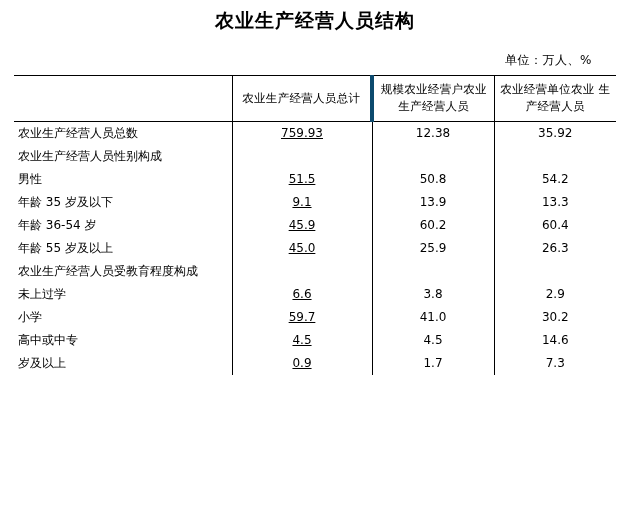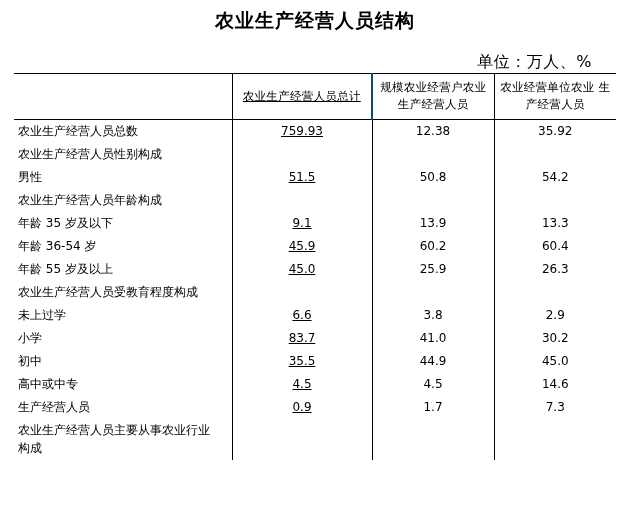--- a/index.html
+++ b/index.html
@@ -26,23 +26,24 @@
     text-align: center;
     font-size: 19px;
     font-weight: bold;
     letter-spacing: 1px;
     margin-top: 8px;
     margin-bottom: 16px;
     font-family: "DejaVu Serif", "Liberation Serif", serif;
   }
   .unit-line {
     text-align: right;
-    font-size: 16px;
+    font-size: 12px;
     padding-right: 24px;
     margin-top: 18px;
+    margin-bottom: 6px;
     letter-spacing: 0.5px;
   }
   table.data {
     width: 602px;
     border-collapse: collapse;
     font-size: 12px;
     table-layout: fixed;
   }
   table.data col.c0 { width: 218px; }
   table.data col.c1 { width: 140px; }
@@ -57,22 +58,21 @@
     line-height: 1.5;
     padding: 5px 4px;
     text-align: center;
     vertical-align: middle;
     letter-spacing: 0.3px;
   }
   table.data thead th.head-blank {
     border-right: 1px solid #000;
   }
   table.data thead th.head-col1 {
-    border-right: 2px solid #0c4a6e;
-    text-decoration: underline;
+    border-right: 4px solid #0c4a6e;
   }
   table.data thead th.head-col2 {
     border-right: 1px solid #000;
   }
   table.data tbody td {
     padding: 2px 4px;
     line-height: 1.55;
     height: 19px;
     vertical-align: middle;
   }
@@ -128,26 +128,20 @@
           <td class="val b2"></td>
           <td class="val"></td>
         </tr>
         <tr>
           <td class="label ind1">男性</td>
           <td class="val b1">51.5</td>
           <td class="val b2">50.8</td>
           <td class="val">54.2</td>
         </tr>
         <tr>
-          <td class="label ind0">农业生产经营人员年龄构成</td>
-          <td class="val b1"></td>
-          <td class="val b2"></td>
-          <td class="val"></td>
-        </tr>
-        <tr>
           <td class="label ind1">年龄 35 岁及以下</td>
           <td class="val b1">9.1</td>
           <td class="val b2">13.9</td>
           <td class="val">13.3</td>
         </tr>
         <tr>
           <td class="label ind1">年龄 36-54 岁</td>
           <td class="val b1">45.9</td>
           <td class="val b2">60.2</td>
           <td class="val">60.4</td>
@@ -165,45 +159,32 @@
           <td class="val"></td>
         </tr>
         <tr>
           <td class="label ind1">未上过学</td>
           <td class="val b1">6.6</td>
           <td class="val b2">3.8</td>
           <td class="val">2.9</td>
         </tr>
         <tr>
           <td class="label ind1">小学</td>
-          <td class="val b1">83.7</td>
+          <td class="val b1">59.7</td>
           <td class="val b2">41.0</td>
           <td class="val">30.2</td>
-        </tr>
-        <tr>
-          <td class="label ind1">初中</td>
-          <td class="val b1">35.5</td>
-          <td class="val b2">44.9</td>
-          <td class="val">45.0</td>
         </tr>
         <tr>
           <td class="label ind1">高中或中专</td>
           <td class="val b1">4.5</td>
           <td class="val b2">4.5</td>
           <td class="val">14.6</td>
         </tr>
         <tr>
-          <td class="label ind1">生产经营人员</td>
+          <td class="label ind1">岁及以上</td>
           <td class="val b1">0.9</td>
           <td class="val b2">1.7</td>
           <td class="val">7.3</td>
-        </tr>
-        <tr>
-          <td class="label ind0">农业生产经营人员主要从事农业行业
-构成</td>
-          <td class="val b1"></td>
-          <td class="val b2"></td>
-          <td class="val"></td>
         </tr>
       </tbody>
   </table>
 
 </div>
 
 </body></html>

